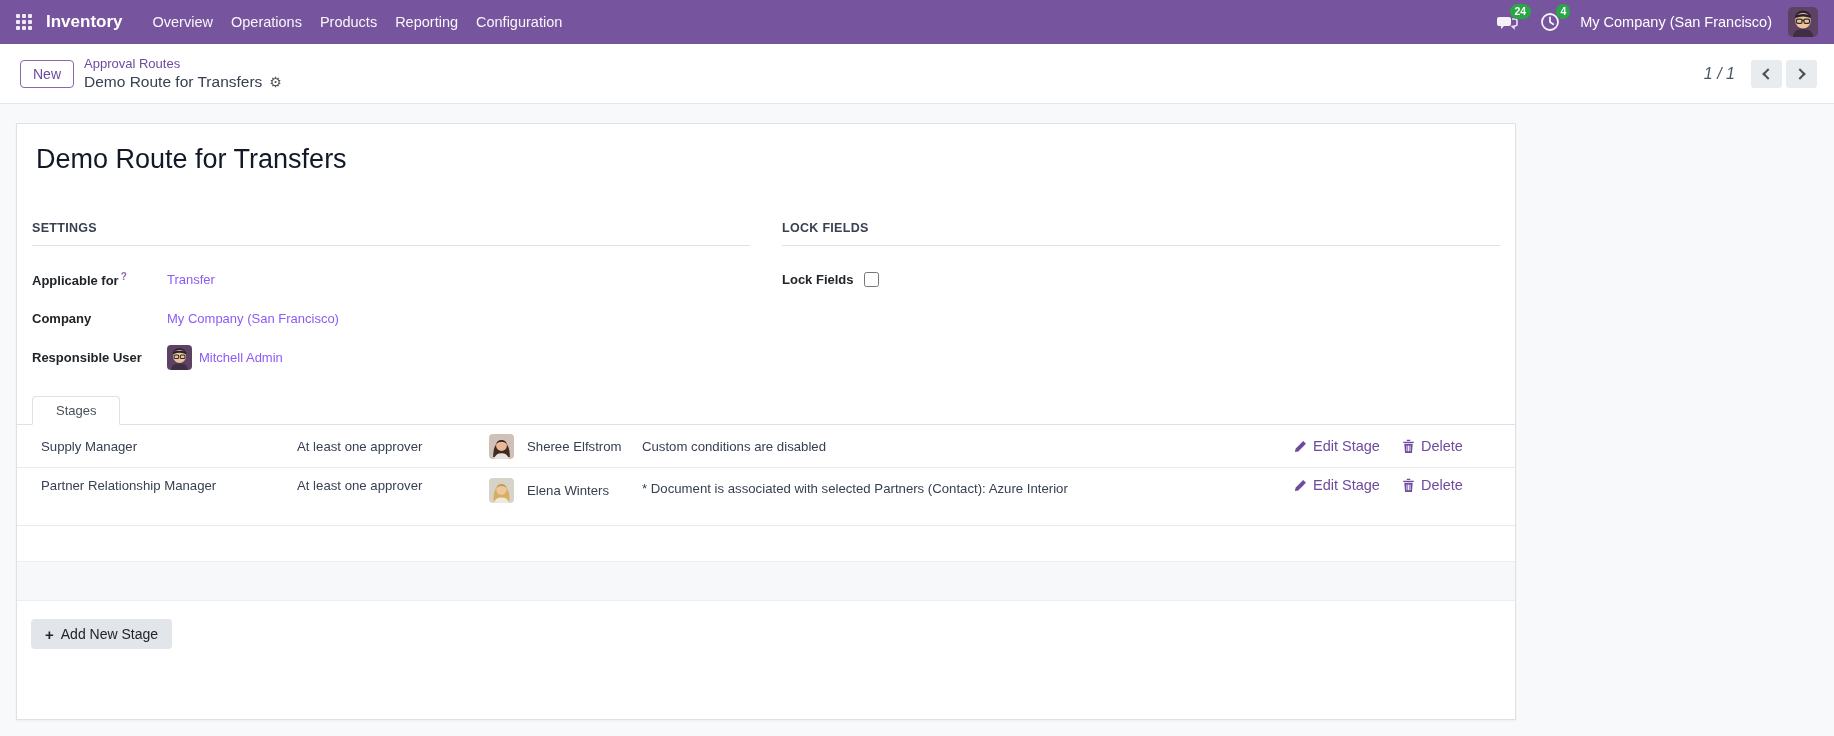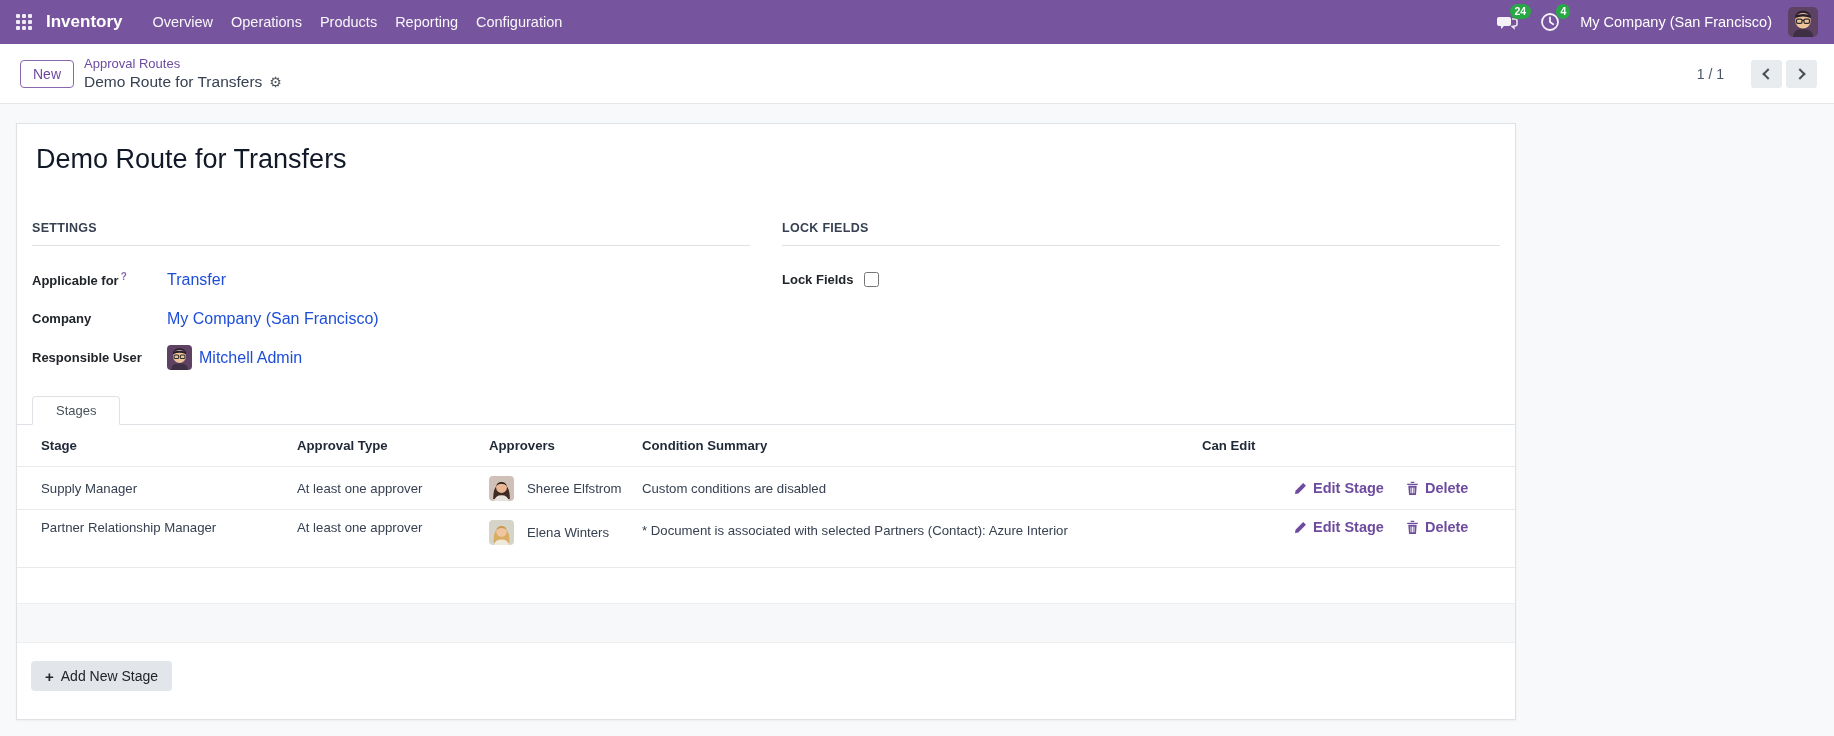--- a/index.html
+++ b/index.html
@@ -40,21 +40,21 @@
     background:#fff; border:1px solid #8a68ad; color:#6E4B9E; font-weight:500;
     font-size:14px; border-radius:4px; padding:5px 12px; cursor:pointer;
     font-family:"Liberation Sans", sans-serif;
   }
   .breadcrumb-col { margin-left:10px; display:flex; flex-direction:column; justify-content:center; line-height:1.25; }
   .bc-parent { font-size:13px; color:#6E4B9E; cursor:pointer; }
   .bc-current-row { display:flex; align-items:center; gap:7px; }
   .bc-current { font-size:15.5px; color:#374151; }
   .bc-gear { font-size:14px; color:#52565c; cursor:pointer; line-height:1; }
   .pager { margin-left:auto; display:flex; align-items:center; }
-  .pager-count { font-size:14px; color:#4b5563; margin-right:23px; }
+  .pager-count { font-size:16px; color:#4b5563; margin-right:12px;font-style:italic; }
   .pager-btn {
     width:31px; height:28px; background:#e9ecef; border:none; border-radius:3px;
     display:flex; align-items:center; justify-content:center; cursor:pointer; margin-left:4px;
   }
   .chev { width:8px; height:8px; border-left:2px solid #495057; border-bottom:2px solid #495057; display:block; }
   .chev.left  { transform:rotate(45deg); margin-left:3px; }
   .chev.right { transform:rotate(225deg); margin-right:3px; }
 
   
   .sheet {
@@ -68,21 +68,21 @@
   .group.left  { margin-left:15px; }
   .group.right { margin-left:32px; }
   .group-heading {
     font-size:12.5px; font-weight:700; color:#374151; letter-spacing:.3px;
     padding-bottom:9px; border-bottom:1px solid #dee2e6; line-height:16px;
   }
   .fields { margin-top:14px; }
   .field-row { display:flex; align-items:center; height:39px; }
   .field-label { width:135px; font-size:13px; font-weight:600; color:#212529; }
   .field-label .help-q { font-size:10px; color:#8a68ad; vertical-align:super; margin-left:2px; cursor:pointer; }
-  .field-value { font-size:16px; color:#1d4ed8; display:flex; align-items:center; gap:7px; }
+  .field-value { font-size:13px; color:#8b5cf6; display:flex; align-items:center; gap:7px; }
   .avatar-sm { width:25px; height:25px; border-radius:4px; overflow:hidden; flex:0 0 auto; }
   .field-row.lock .field-label { width:74px; }
   .field-row.lock input[type=checkbox] {
     width:15px; height:15px; accent-color:#6E4B9E; margin-left:8px; cursor:pointer;
   }
 
   
   .notebook { margin-top:19px; }
   .tab-strip { display:flex; border-bottom:1px solid #dee2e6; padding-left:15px; }
   .tab {
@@ -102,21 +102,21 @@
   .thead > div { font-size:13.2px; font-weight:700; color:#1f2937; }
   .trow { font-size:13.2px; color:#374151; border-bottom:1px solid #e9eaec; cursor:pointer; }
   .trow.r1 { height:43px; align-items:center; }
   .trow.r2 { height:58px; align-items:start; }
   .trow.r2 > div { padding-top:10px; }
   .approver-cell { display:flex; align-items:center; gap:13px; }
   .cond-line { display:block; line-height:21px; }
   .actions-cell { display:flex; gap:22px; align-items:center; }
   .trow.r2 .actions-cell { padding-top:9px; }
   .row-btn {
-    background:none; border:none; color:#6E4B9E; font-size:14.5px; font-weight:700;
+    background:none; border:none; color:#6E4B9E; font-size:14.5px; font-weight:400;
     display:flex; align-items:center; gap:6px; cursor:pointer; padding:0;
     font-family:"Liberation Sans", sans-serif;
   }
   .empty-row { height:36px; border-bottom:1px solid #eceeef; }
   .muted-row { height:39px; background:#f7f8f9; border-bottom:1px solid #eceeef; }
 
   .btn-add {
     margin:18px 0 0 14px; height:30px; background:#e2e5e9; border:none; border-radius:4px;
     padding:0 14px; font-size:14px; color:#212529; display:flex; align-items:center; gap:7px;
     cursor:pointer; font-family:"Liberation Sans", sans-serif;
@@ -245,28 +245,20 @@
         </div>
       </div>
     </div>
   </div>
 
   <div class="notebook">
     <div class="tab-strip">
       <div class="tab">Stages</div>
     </div>
 
-    <div class="srow thead">
-      <div class="c1">Stage</div>
-      <div class="c2">Approval Type</div>
-      <div class="c3">Approvers</div>
-      <div class="c4">Condition Summary</div>
-      <div class="c5">Can Edit</div>
-      <div class="c6"></div>
-    </div>
 
     <div class="srow trow r1">
       <div class="c1">Supply Manager</div>
       <div class="c2">At least one approver</div>
       <div class="c3 approver-cell">
         <span class="avatar-sm">
           <svg width="25" height="25" viewBox="0 0 24 24">
             <rect width="24" height="24" fill="#cfc0b8"></rect>
             <path d="M4 22 Q4 8 12 7 Q20 8 20 22 Z" fill="#3f2a24"></path>
             <circle cx="12" cy="11" r="5.2" fill="#eab795"></circle>

